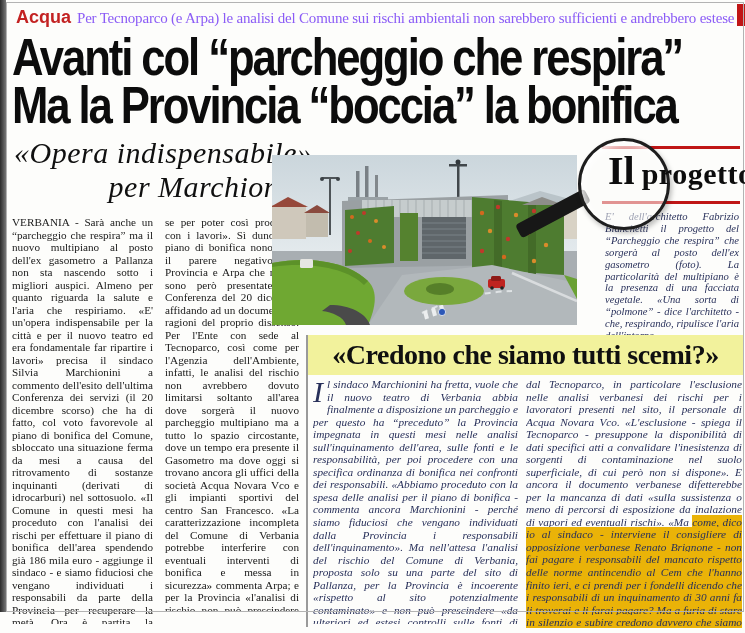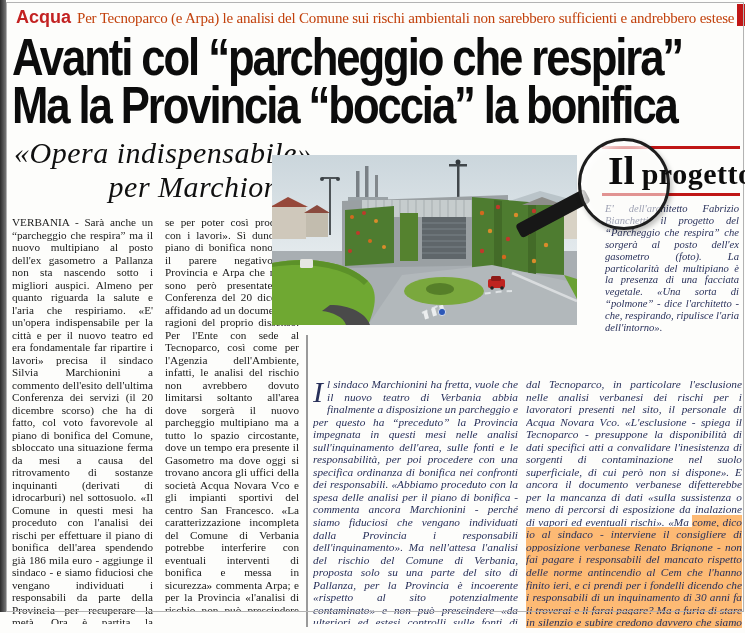--- a/index.html
+++ b/index.html
@@ -2,37 +2,37 @@
 <html><head>
 <meta charset="utf-8">
 <style>
   html,body{margin:0;padding:0;}
   body{width:745px;height:633px;position:relative;background:#ffffff;font-family:"Liberation Serif",serif;overflow:hidden;}
   .sheet{position:absolute;inset:0;background:#fdfdfb;}
   .scan-edge{position:absolute;left:0;top:0;width:6px;height:612px;background:linear-gradient(to right,#2b2b2b,#777);}
   .page-frame{position:absolute;left:6px;top:2px;width:736px;height:608px;border:1px solid #b3b3b3;pointer-events:none;}
   .kicker{position:absolute;left:16px;top:7px;width:712px;display:flex;align-items:baseline;gap:6px;white-space:nowrap;}
   .kicker-label{font-family:"Liberation Sans",sans-serif;font-weight:bold;font-size:18px;color:#c32222;}
-  .kicker-text{font-size:15px;color:#c2410c;letter-spacing:-0.2px;}
+  .kicker-text{font-size:15px;color:#8b5cf6;letter-spacing:-0.2px;}
   .red-mark{position:absolute;left:737px;top:4px;width:8px;height:22px;background:#c01616;}
   .headline{position:absolute;left:12px;top:33px;margin:0;}
   .hl-line{display:block;height:48px;font-family:"Liberation Sans",sans-serif;font-weight:bold;font-size:52px;line-height:48px;letter-spacing:-2.5px;color:#0c0c0c;white-space:nowrap;transform:scaleX(0.84);transform-origin:0 50%;}
   .subhead{position:absolute;left:14px;top:136px;margin:0;font-style:italic;font-weight:normal;font-size:30px;line-height:34px;color:#101010;white-space:pre-line;letter-spacing:0.5px;text-align:right;}
   .col{position:absolute;top:216px;text-align:justify;font-size:11.2px;line-height:12.5px;color:#181818;overflow:hidden;}
   .col1{left:12px;width:141px;height:408px;}
   .col2{left:165px;width:134px;height:396px;}
   .rt-b{font-weight:normal;}
-  .rt-h{background:#fdba74;padding:1.2px 0;box-decoration-break:clone;-webkit-box-decoration-break:clone;}
+  .rt-h{background:#eab308;padding:1.2px 0;box-decoration-break:clone;-webkit-box-decoration-break:clone;}
   .photo{position:absolute;left:272px;top:155px;width:305px;height:170px;overflow:hidden;}
   .photo svg{display:block;}
   .magnifier-handle{position:absolute;left:514px;top:206px;width:78px;height:15px;background:#171717;border-radius:4px;transform:rotate(-28deg);z-index:4;}
   .magnifier-lens{position:absolute;left:578px;top:138px;width:86px;height:86px;border-radius:50%;border:3px solid #1e1e1e;background:rgba(252,252,250,0.55);box-shadow:inset 3px 3px 8px rgba(255,255,255,0.85),2px 3px 5px rgba(0,0,0,0.25);z-index:5;}
   .sidebar{position:absolute;left:600px;top:146px;width:142px;}
   .sb-rule{height:3px;background:#c01616;width:138px;margin-left:2px;}
-  .sb-title{position:relative;z-index:7;height:44px;display:flex;align-items:baseline;gap:7px;padding-left:8px;}
+  .sb-title{position:relative;z-index:7;height:52px;display:flex;align-items:baseline;gap:7px;padding-left:8px;}
   .sb-il{font-weight:bold;font-size:40px;line-height:44px;color:#0d0d0d;}
   .sb-rest{font-weight:bold;font-size:30px;color:#0d0d0d;letter-spacing:0.5px;}
   .sb-body{margin-top:7px;padding:0 3px 0 5px;font-weight:normal;font-style:italic;font-size:10.6px;line-height:11.9px;color:#28305a;text-align:justify;}
   .quote-rule{position:absolute;left:306px;top:335px;width:2px;height:292px;background:#9a9a9a;}
   .quote-head{position:absolute;left:308px;top:335px;width:435px;height:40px;background:#f2f29c;font-weight:bold;font-size:28px;line-height:40px;text-align:center;color:#101010;letter-spacing:-0.5px;white-space:nowrap;overflow:hidden;}
   .qcol{position:absolute;top:378px;text-align:justify;font-style:italic;font-size:11.3px;line-height:12.55px;color:#28305a;overflow:hidden;}
   .qcol1{left:313px;width:205px;height:246px;}
   .qcol2{left:526px;width:216px;height:250px;}
   .dropcap{float:left;font-style:italic;font-size:30px;line-height:25px;padding:1px 4px 0 0;}
   .footer-caption{position:absolute;left:3px;top:608px;font-family:"Liberation Sans",sans-serif;font-size:20px;line-height:24px;color:#1c1c1c;letter-spacing:0.5px;}
@@ -174,20 +174,21 @@
     <div class="sb-rule"></div>
     <div class="sb-title">
       <span class="sb-il">Il</span>
       <span class="sb-rest">progetto</span>
     </div>
     <div class="sb-rule"></div>
     <div class="sb-body">E' dell'architetto Fabrizio Bianchetti il progetto del “Parcheggio che respira” che sorgerà al posto dell'ex gasometro (foto). La particolarità del multipiano è la presenza di una facciata vegetale. «Una sorta di “polmone” - dice l'architetto - che, respirando, ripulisce l'aria dell'intorno».</div>
   </div>
 
   <div class="quote-rule"></div>
+  <div class="quote-head">«Credono che siamo tutti scemi?»</div>
 
   <div class="qcol qcol1">
     <span class="dropcap">I</span><span><span>l sindaco Marchionini ha fretta, vuole che il nuovo teatro di Verbania abbia finalmente a disposizione un parcheggio e per questo ha “preceduto” la Provincia impegnata in questi mesi nelle analisi sull'inquinamento dell'area, sulle fonti e le responsabilità, per poi procedere con una specifica ordinanza di bonifica nei confronti dei responsabili. «Abbiamo proceduto con la spesa delle analisi per il piano di bonifica - commenta ancora Marchionini - perché siamo fiduciosi che vengano individuati dalla Provincia i responsabili dell'inquinamento». Ma nell'attesa l'analisi del rischio del Comune di Verbania, proposta solo su una parte del sito di Pallanza, per la Provincia è incoerente «rispetto al sito potenzialmente contaminato» e non può prescindere «da ulteriori ed estesi controlli sulle fonti di inquinamento». Da queste premesse il parere negativo al documento verbanese con ulteriori punti critici sollevati</span></span>
   </div>
   <div class="qcol qcol2"><span>dal Tecnoparco, in particolare l'esclusione nelle analisi verbanesi dei rischi per i lavoratori presenti nel sito, il personale di Acqua Novara Vco. «L'esclusione - spiega il Tecnoparco - presuppone la disponibilità di dati specifici atti a convalidare l'inesistenza di sorgenti di contaminazione nel suolo superficiale, di cui però non si dispone». E ancora il documento verbanese difetterebbe per la mancanza di dati «sulla sussistenza o meno di percorsi di esposizione da inalazione di vapori ed eventuali rischi». «Ma </span><span class="rt-h">come, dico io al sindaco - interviene il consigliere di opposizione verbanese </span><span class="rt-b rt-h">Renato Brignone</span><span class="rt-h"> - non fai pagare i responsabili del mancato rispetto delle norme antincendio al Cem che l'hanno finito ieri, e ci prendi per i fondelli dicendo che i responsabili di un inquinamento di 30 anni fa li troverai e li farai pagare? Ma a furia di stare in silenzio e subire credono davvero che siamo diventati tutti scemi?».</span></div>
 
   <div class="page-frame"></div>
 </div>
 
 </body></html>

